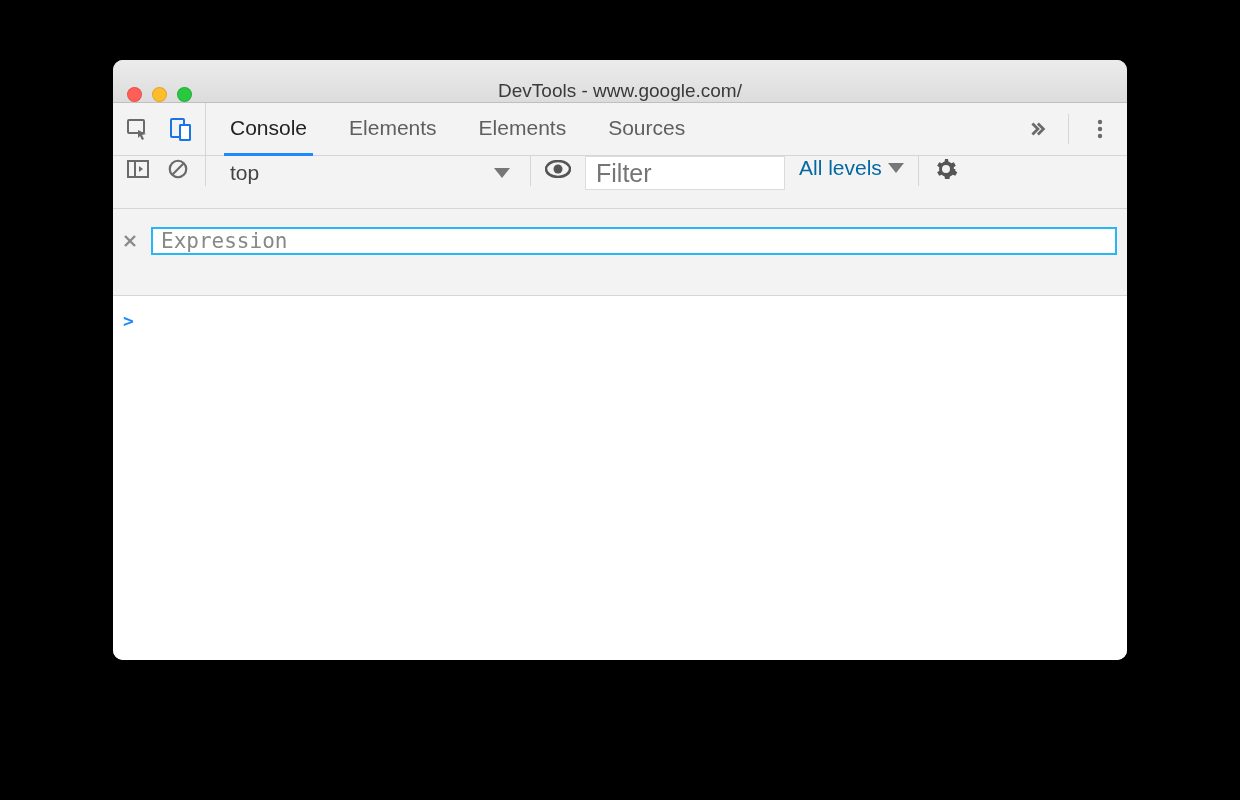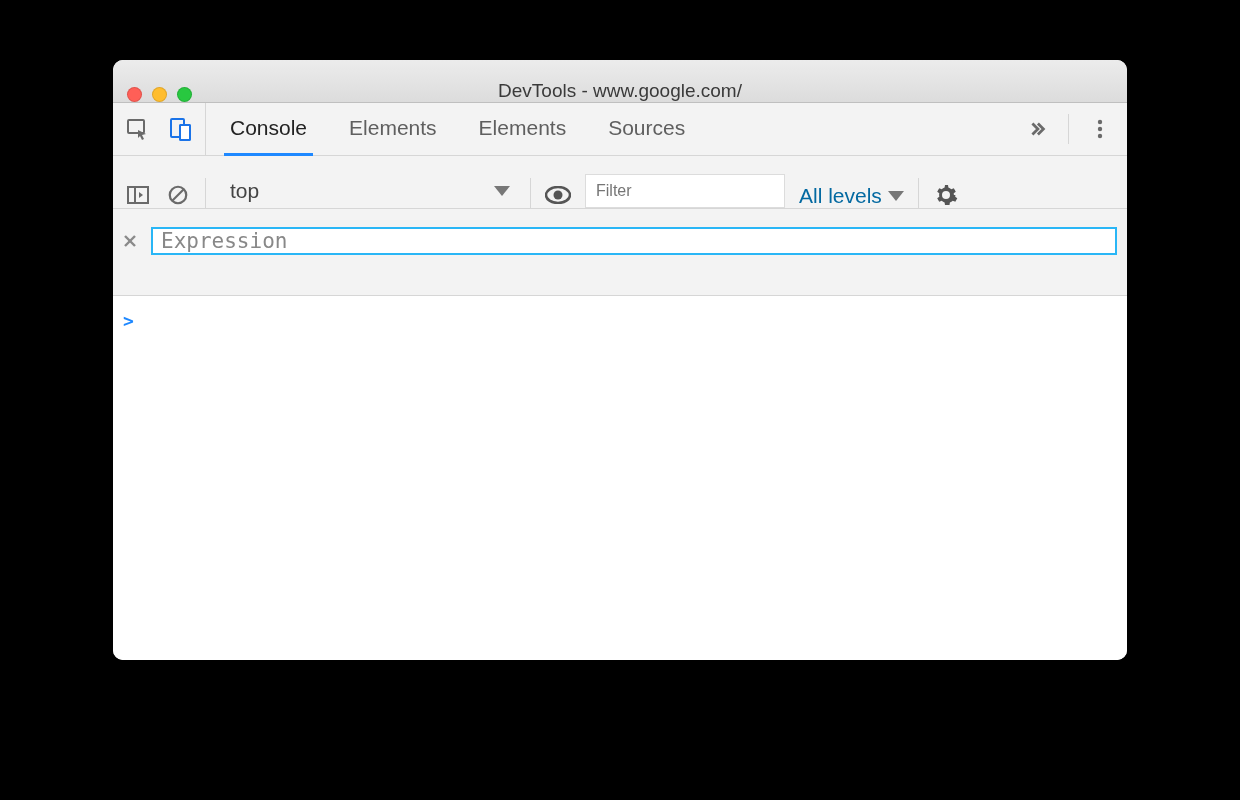--- a/index.html
+++ b/index.html
@@ -109,42 +109,42 @@
     gap: 18px;
     padding-right: 14px;
   }
   .vsep { width:1px; height:30px; background:#d6d6d6;}
 
   .toolbar {
     height: 52px;
     background: #f3f3f3;
     border-bottom: 1px solid #d6d6d6;
     display: flex;
-    align-items: flex-end;
+    align-items: flex-start;
     padding: 0 12px;
     gap: 14px;
     flex: 0 0 auto;
   }
   .ctx-select {
     display: flex;
     align-items: center;
     justify-content: space-between;
     width: 280px;
     height: 34px;
     padding: 0 6px 0 10px;
     font-size: 21px;
     color: #444;
     cursor: pointer;
   }
   .filter-input {
     width: 200px;
     height: 34px;
     background: #fff;
     border: 1px solid #dcdcdc;
-    font-size: 16px;
+    font-size: 25px;
     color: #666;
     padding: 11px 10px;
     box-sizing: border-box;
   }
   .levels {
     display: flex;
     align-items: center;
     gap: 6px;
     font-size: 21px;
     color: #0369a1;

